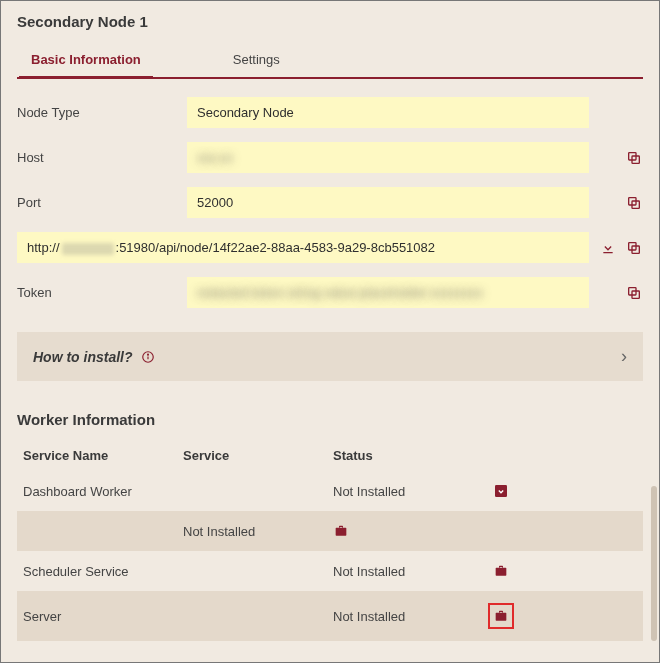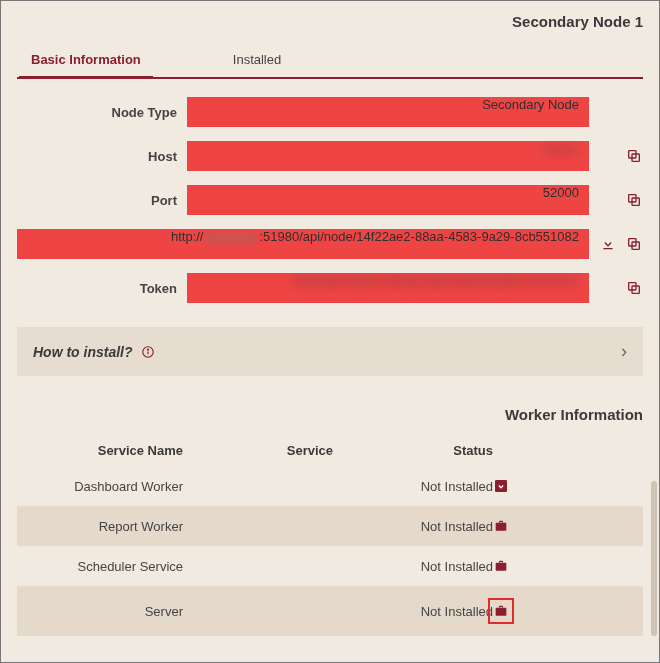--- a/index.html
+++ b/index.html
@@ -5,21 +5,21 @@
   * { box-sizing: border-box; margin: 0; padding: 0; }
   body {
     font-family: "Segoe UI", Arial, sans-serif;
     background: #f1eae1;
     width: 660px;
     height: 663px;
     border: 1px solid #777;
     overflow: hidden;
     color: #3a3a3a;
   }
-  .panel { padding: 12px 16px 0 16px; text-align: right; }
+  .panel { padding: 12px 16px 0 16px; }
   .title { font-weight: 700; font-size: 15px; margin-bottom: 14px; }
   .tabs {
     display: flex;
     gap: 80px;
     border-bottom: 2px solid #8b1f2f;
     padding-left: 8px;
   }
   .tab {
     padding: 8px 6px 10px 6px;
     font-size: 13px;
@@ -43,26 +43,25 @@
     display: flex;
     align-items: center;
     margin-bottom: 14px;
     gap: 10px;
   }
   .label {
     width: 160px;
     font-size: 13px;
     color: #444;
     flex-shrink: 0;
-    font-weight: bold;
   }
   .field {
     flex: 1;
-    background: #ef4444;
-    padding: 0 10px;
+    background: #fef9c3;
+    padding: 8px 10px;
     font-size: 13px;
     color: #2f2f2f;
     min-height: 30px;
     white-space: nowrap;
     overflow: hidden;
     text-overflow: ellipsis;
     position: relative;
   }
   .blurred {
     color: transparent;
@@ -158,21 +157,21 @@
   }
 </style>
 </head>
 <body>
 
 <div class="panel">
   <div class="title">Secondary Node 1</div>
 
   <div class="tabs">
     <div class="tab active">Basic Information</div>
-    <div class="tab">Installed</div>
+    <div class="tab">Settings</div>
   </div>
 
   <div class="form">
     <div class="row">
       <div class="label">Node Type</div>
       <div class="field">Secondary Node</div>
       <div class="actions"></div>
     </div>
 
     <div class="row">
@@ -266,21 +265,20 @@
       <div class="service-icon">
         <svg viewBox="0 0 24 24">
             <rect x="3" y="3" width="18" height="18" rx="2"></rect>
             <path d="M12 7v6l-2.5-2.5L8 12l4 4 4-4-1.5-1.5L12 13V7z" fill="#fff"></path>
           </svg>
       </div>
       <div></div>
     </div>
 
     <div class="trow alt">
-      <div>Report Worker</div>
       <div></div>
       <div>Not Installed</div>
       <div class="service-icon">
         <svg viewBox="0 0 24 24">
             <path d="M10 4h4a1 1 0 011 1v2h4a1 1 0 011 1v10a1 1 0 01-1 1H5a1 1 0 01-1-1V8a1 1 0 011-1h4V5a1 1 0 011-1zm0 3h4V6h-4v1zm1 5h2v2h-2v-2z"></path>
           </svg>
       </div>
       <div></div>
     </div>
 

